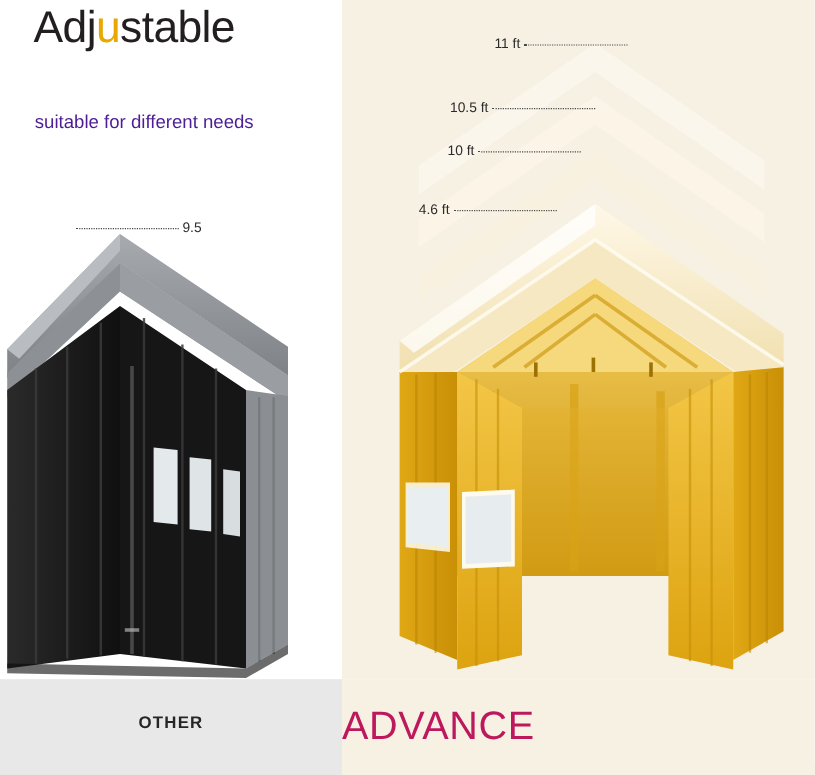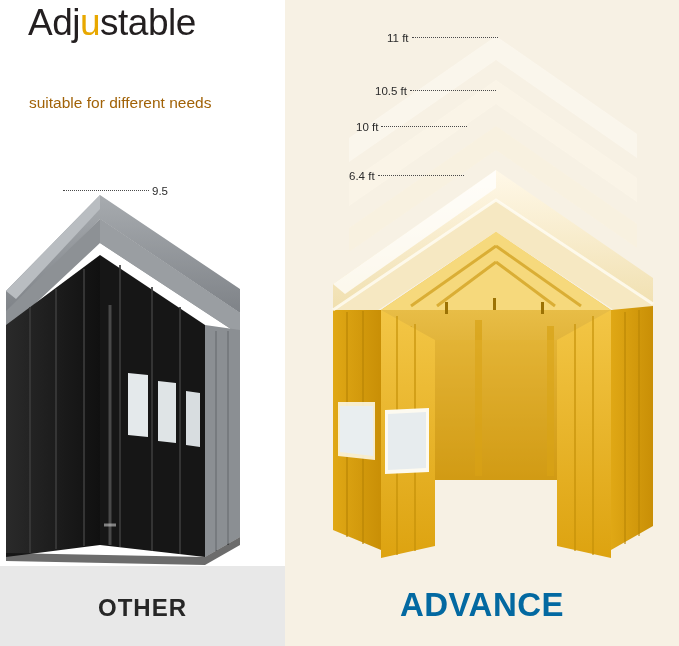--- a/index.html
+++ b/index.html
@@ -28,60 +28,60 @@
     position:absolute;left:28px;top:2px;width:260px;
   }
   .headline .l1,.headline .l2{
     font-size:37px;line-height:42px;color:#231f20;font-weight:400;
     letter-spacing:-0.5px;
   }
   .headline .l2{margin-top:2px;}
   .hl-accent{color:#e8a800;}
   .subhead{
     position:absolute;left:29px;top:92px;width:245px;
-    font-size:15.5px;line-height:21px;color:#a16207;
+    font-size:15.5px;line-height:21px;color:#4c1d95;
   }
 
   
   .footer-left{
     position:absolute;left:0;top:566px;width:285px;height:80px;
     background:#e8e8e8;
   }
   .footer-right{
     position:absolute;left:285px;top:566px;width:394px;height:80px;
     background:#f7f1e4;
   }
   .footer-left .txt{
     position:absolute;left:0;right:0;top:28px;text-align:center;
-    font-size:24px;font-weight:bold;color:#262626;letter-spacing:1px;
+    font-size:14px;font-weight:bold;color:#262626;letter-spacing:1px;
   }
   .footer-right .txt{
-    position:absolute;left:0;right:0;top:20px;text-align:center;
-    font-size:33px;font-weight:bold;color:#0369a1;letter-spacing:0.5px;
+    position:absolute;left:0;right:0;top:20px;text-align:left;
+    font-size:33px;font-weight:normal;color:#be185d;letter-spacing:0.5px;
   }
 
   
   .callout{position:absolute;font-size:11.5px;color:#2b2b2b;white-space:nowrap;}
   .callout .lbl{display:inline-block;vertical-align:middle;}
   .dots{
     display:inline-block;vertical-align:middle;
     border-top:1px dotted #4a4a4a;height:0;margin:0 3px;
   }
   .callout.left-side .dots{margin-right:4px;}
 
   
   .callout-left-tent{left:60px;top:172px;margin-top:12px;}
   .callout-left-tent .dots{width:86px;}
 
   
-  .c-11    {left:387px;top:31px;text-decoration:underline;}
+  .c-11    {left:412px;top:31px;text-decoration:underline;}
   .c-11    .dots{width:86px;}
   .c-105   {left:375px;top:84px;}
   .c-105   .dots{width:86px;}
-  .c-10    {left:356px;top:120px;}
+  .c-10    {left:373px;top:120px;}
   .c-10    .dots{width:86px;}
   .c-95    {left:349px;top:169px;}
   .c-95    .dots{width:86px;}
 
   
   .tent-grey{position:absolute;left:0;top:185px;width:285px;height:381px;}
   .tent-yellow{position:absolute;left:285px;top:10px;width:394px;height:556px;}
 
   svg{display:block;}
 </style>
@@ -249,21 +249,21 @@
   <div class="callout left-side c-11">
     <span class="lbl">11 ft</span><span class="dots"></span>
   </div>
   <div class="callout left-side c-105">
     <span class="lbl">10.5 ft</span><span class="dots"></span>
   </div>
   <div class="callout left-side c-10">
     <span class="lbl">10 ft</span><span class="dots"></span>
   </div>
   <div class="callout left-side c-95">
-    <span class="lbl">6.4 ft</span><span class="dots"></span>
+    <span class="lbl">4.6 ft</span><span class="dots"></span>
   </div>
 
   <div class="footer-left">
     <div class="txt">OTHER</div>
   </div>
   <div class="footer-right">
     <div class="txt">ADVANCE</div>
   </div>
 
 </div>

